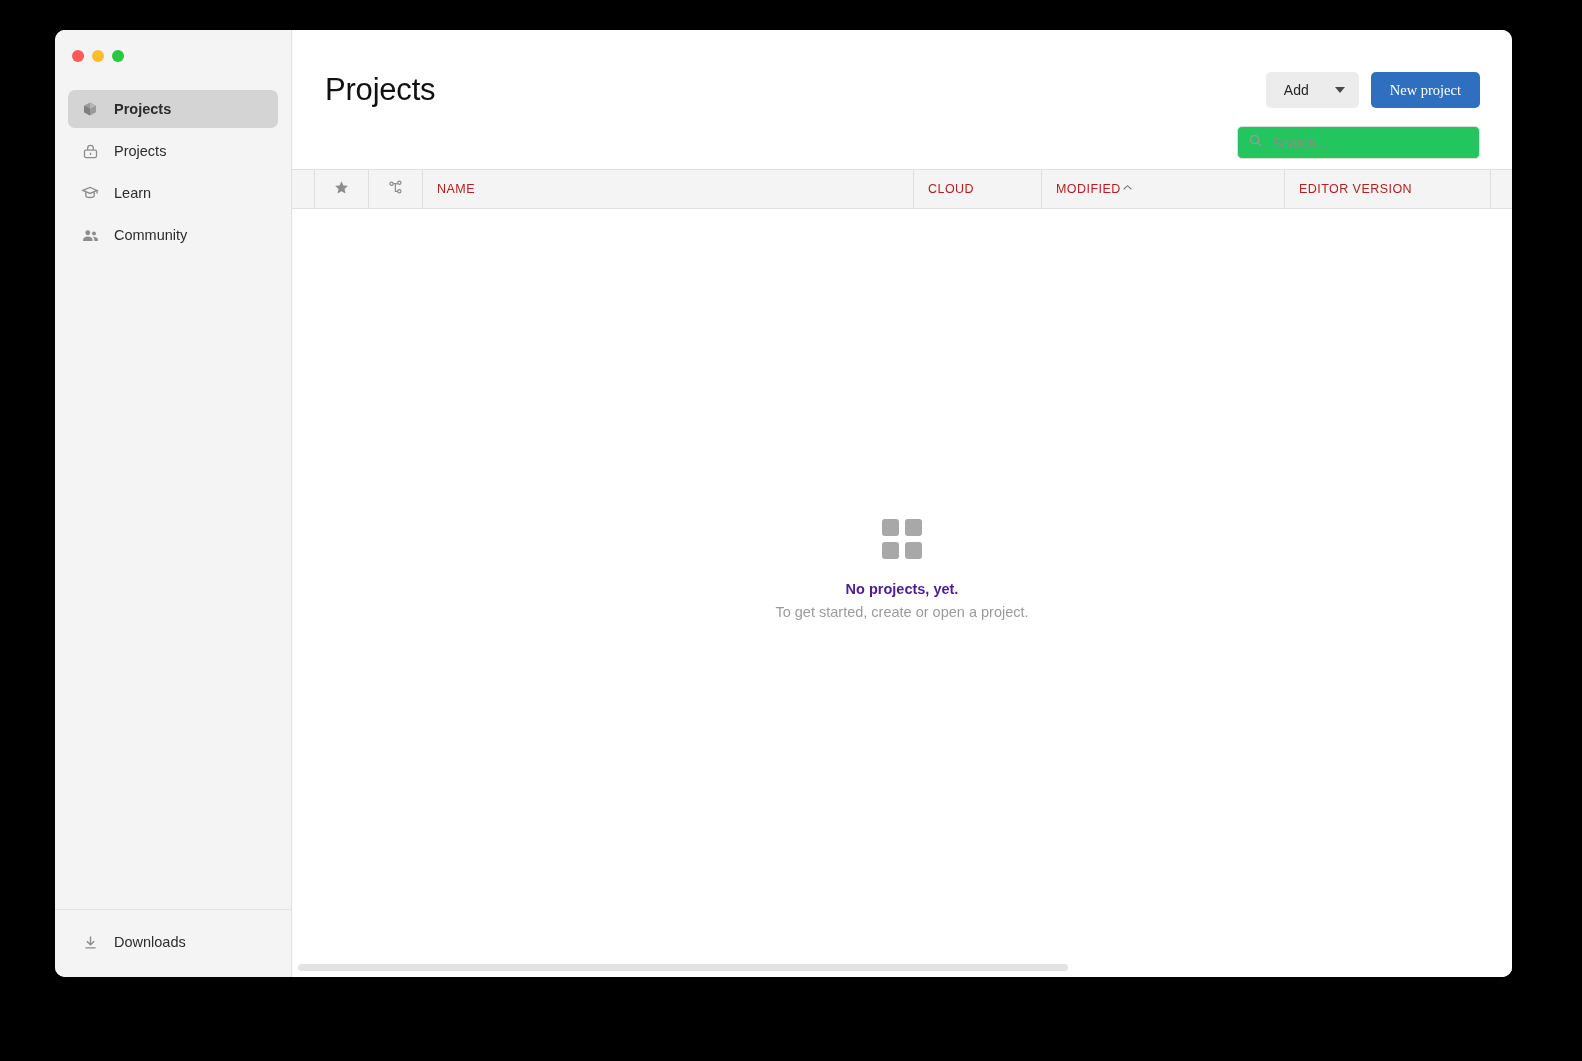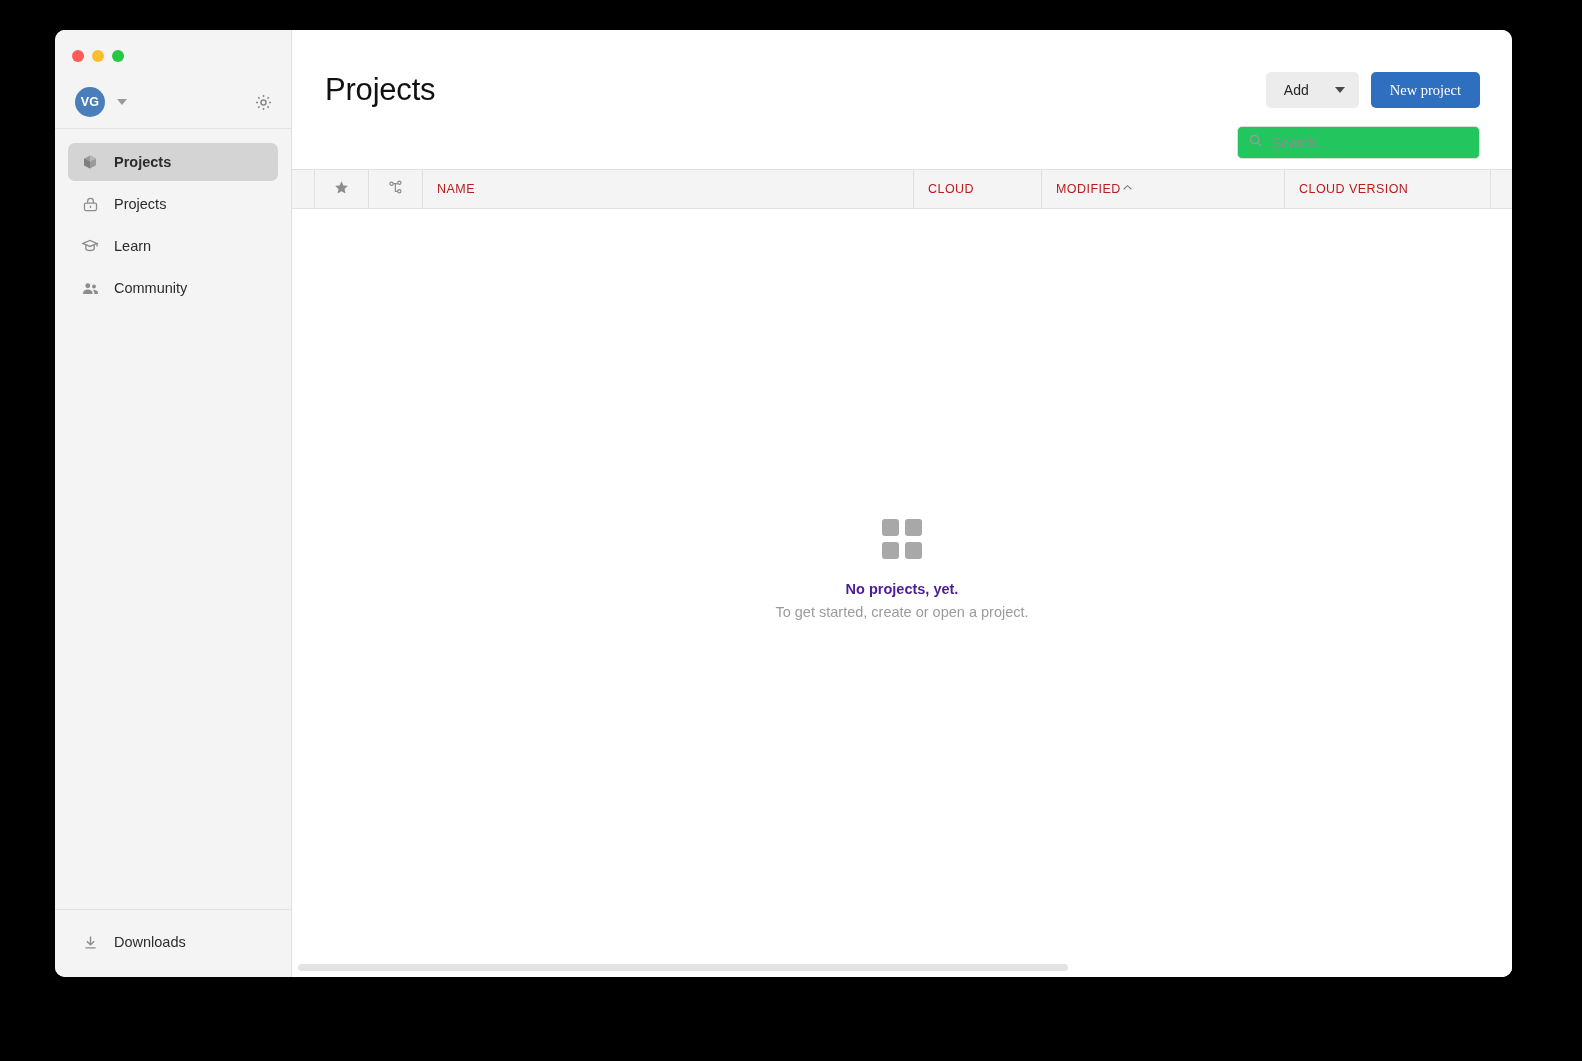--- a/index.html
+++ b/index.html
@@ -282,30 +282,20 @@
 <div class="app-window">
 
   <aside class="sidebar">
 
     <div class="traffic-lights">
       <span class="tl-dot tl-close"></span>
       <span class="tl-dot tl-min"></span>
       <span class="tl-dot tl-max"></span>
     </div>
 
-    <div class="account-row">
-      <div class="avatar">VG</div>
-      <span class="account-caret"></span>
-      <span class="gear-btn">
-        <svg width="19" height="19" viewBox="0 0 24 24" fill="none" stroke="#8a8a8a" stroke-width="1.9">
-          <circle cx="12" cy="12" r="3.2"></circle>
-          <path d="M12 2.5v2.6M12 18.9v2.6M21.5 12h-2.6M5.1 12H2.5M18.7 5.3l-1.8 1.8M7.1 16.9l-1.8 1.8M18.7 18.7l-1.8-1.8M7.1 7.1L5.3 5.3"></path>
-        </svg>
-      </span>
-    </div>
 
     <nav class="nav">
 
       <div class="nav-item active">
         <span class="nav-icon">
           <svg width="16" height="16" viewBox="0 0 24 24" fill="#8d8d8d">
             <path d="M12 2.3 21 7v10l-9 4.7L3 17V7z" fill="#9a9a9a"></path>
             <path d="M12 2.3 21 7l-9 4.8V2.3z" fill="#b6b6b6"></path>
             <path d="M3 7l9 4.8v9.9L3 17z" fill="#7e7e7e"></path>
           </svg>
@@ -419,21 +409,21 @@
       </div>
       <div class="th th-mod">
         <span>MODIFIED</span>
         <span>
           <svg width="13" height="13" viewBox="0 0 24 24" fill="none" stroke="#7d7d7d" stroke-width="2">
             <path d="M5 15.2 12 8.6l7 6.6"></path>
           </svg>
         </span>
       </div>
       <div class="th th-ver">
-        <span>CLOUD VERSION</span>
+        <span>EDITOR VERSION</span>
       </div>
       <div class="th th-last"></div>
     </div>
 
     <div class="table-body">
       <div class="empty-state">
         <div class="empty-icon">
           <i></i>
             <i></i>
             <i></i>

